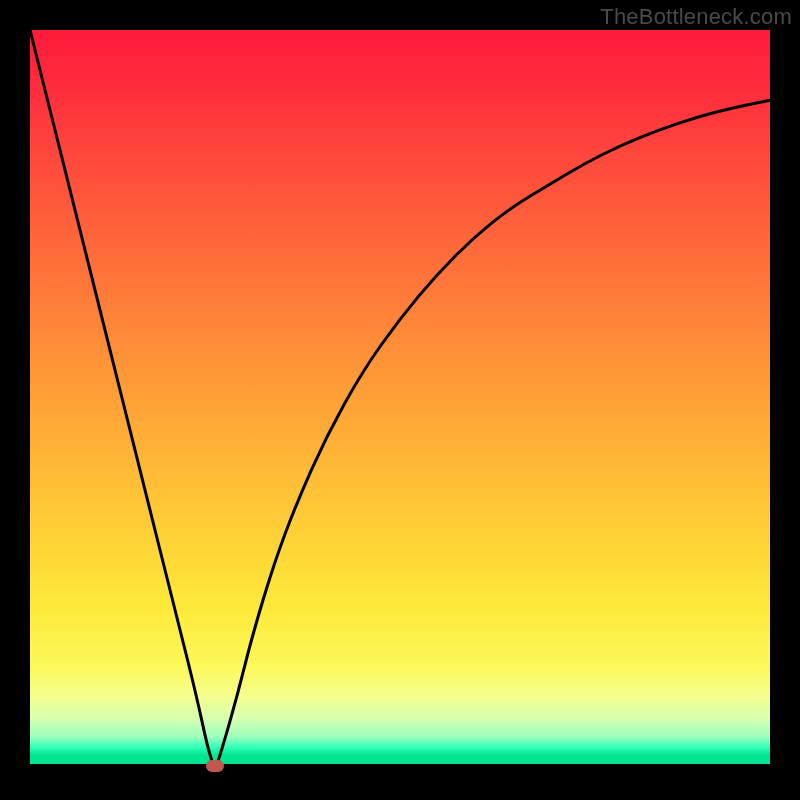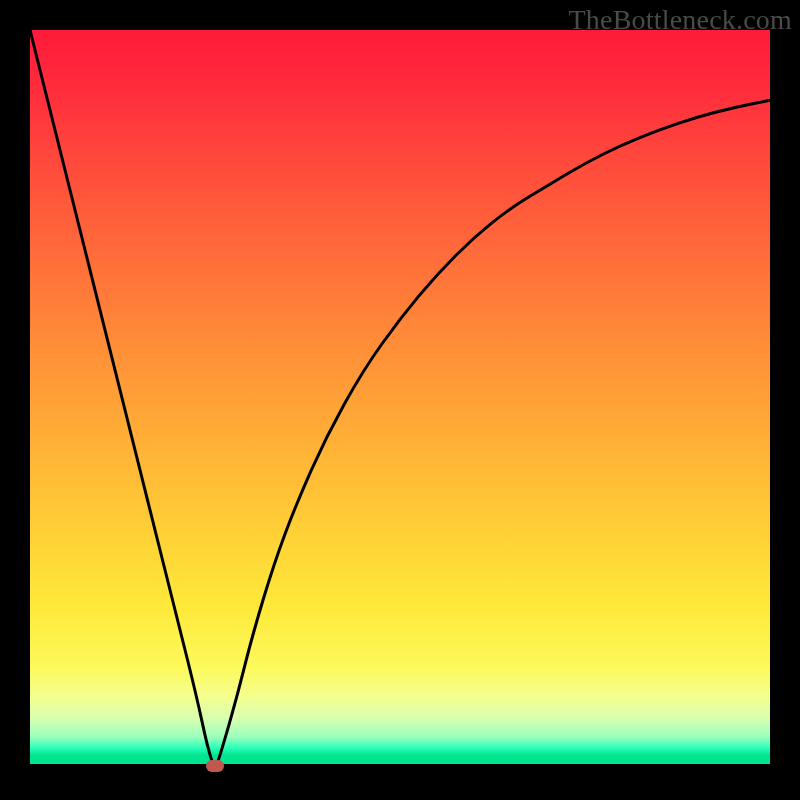--- a/index.html
+++ b/index.html
@@ -43,22 +43,22 @@
       #02e590 98%,
       #02e590 99.2%,
       #000000 99.2%,
       #000000 100%
     );
   }
   .attribution {
     position: absolute;
     top: 4px;
     right: 8px;
-    font-family: Liberation Serif, serif;
-    font-size: 28px;
+    font-family: Liberation Sans, sans-serif;
+    font-size: 22px;
     color: #4a4a4a;
     letter-spacing: 0.2px;
   }
   svg.curve {
     position: absolute;
     left: 0;
     top: 0;
     width: 740px;
     height: 740px;
   }

